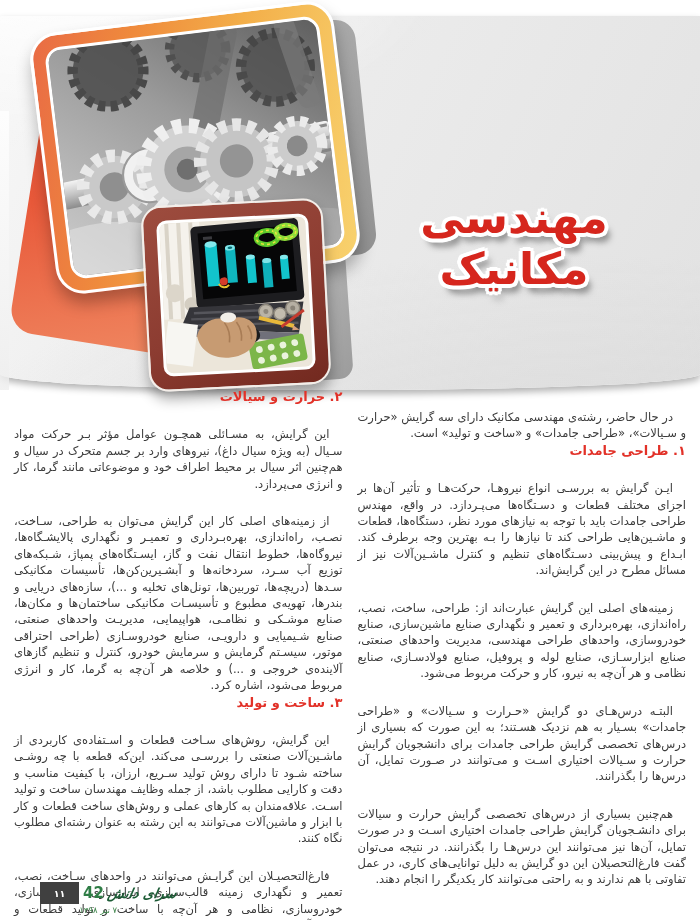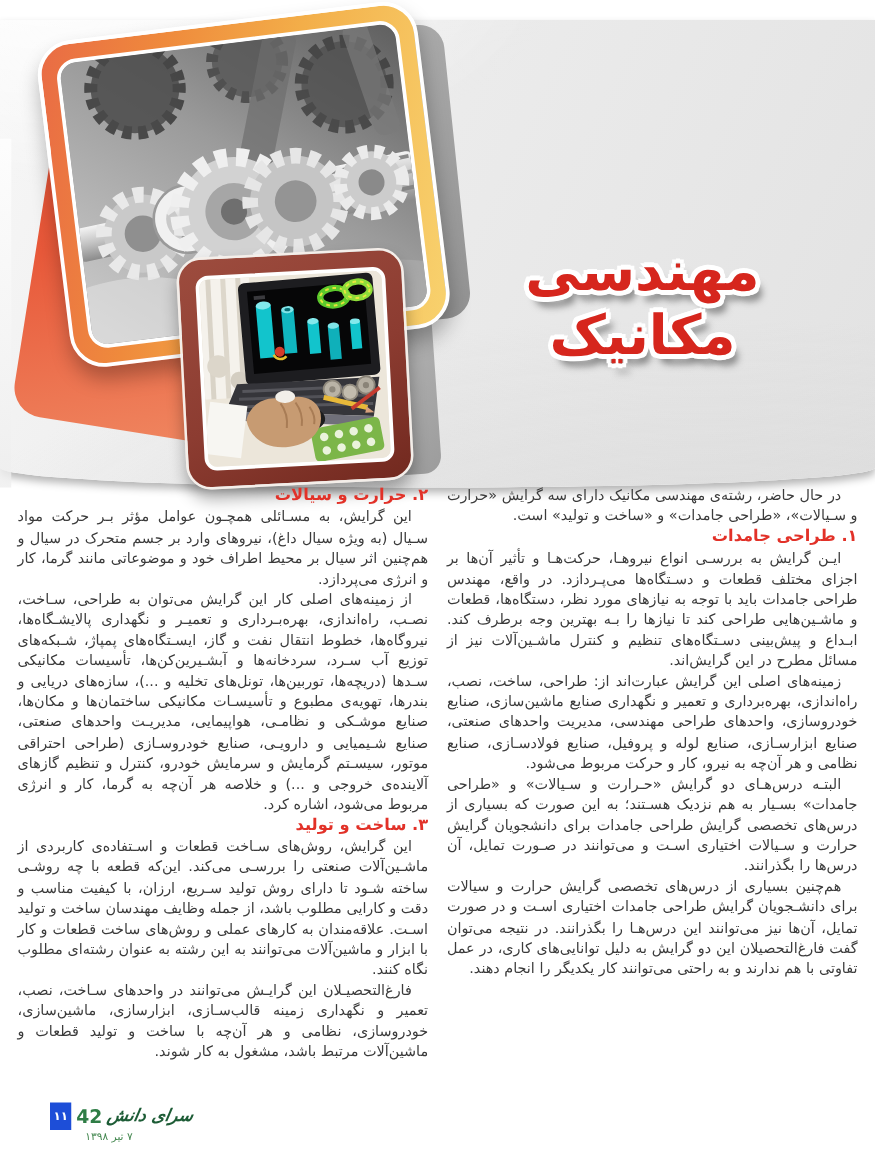--- a/index.html
+++ b/index.html
@@ -89,37 +89,37 @@
 
   
   .content {
     position:absolute; top:388px; left:0; right:0;
     padding:0 14px; direction:rtl; z-index:2;
     display:flex; gap:15px;
   }
   .col { width:329px; }
   .para {
     font-size:11.5px; line-height:16.4px; color:#3b3b3b;
-    text-align:justify; text-indent:13px;
+    text-align:justify; text-indent:13px;margin-top:21px;
   }
   .sec-heading {
     font-size:13px; line-height:16.4px; font-weight:bold;
     color:#e23128; margin:1px 0 0 0;
   }
 
   
   .page-footer { position:absolute; left:40px; bottom:5px; z-index:2; }
   .footer-top { display:flex; direction:rtl; align-items:center; gap:4px; }
   .magazine-logo {
     font-style:italic; font-weight:bold; font-size:13.5px; color:#1d5c36;
     transform: skewX(-10deg); letter-spacing:-0.5px;
   }
   .issue-number { font-weight:bold; font-size:15px; color:#2f7d46; }
   .page-number-badge {
-    width:17px; height:22px; background:#1d4ed8; color:#ffffff;
+    width:39px; height:22px; background:#404040; color:#ffffff;
     font-size:9.5px; font-weight:bold;
     display:flex; align-items:center; justify-content:center;
   }
   .footer-date {
     direction:rtl; font-size:8.5px; color:#43874f;
     text-align:center; padding-right:20px; margin-top:1px;
   }
 </style>
 </head>
 <body>

